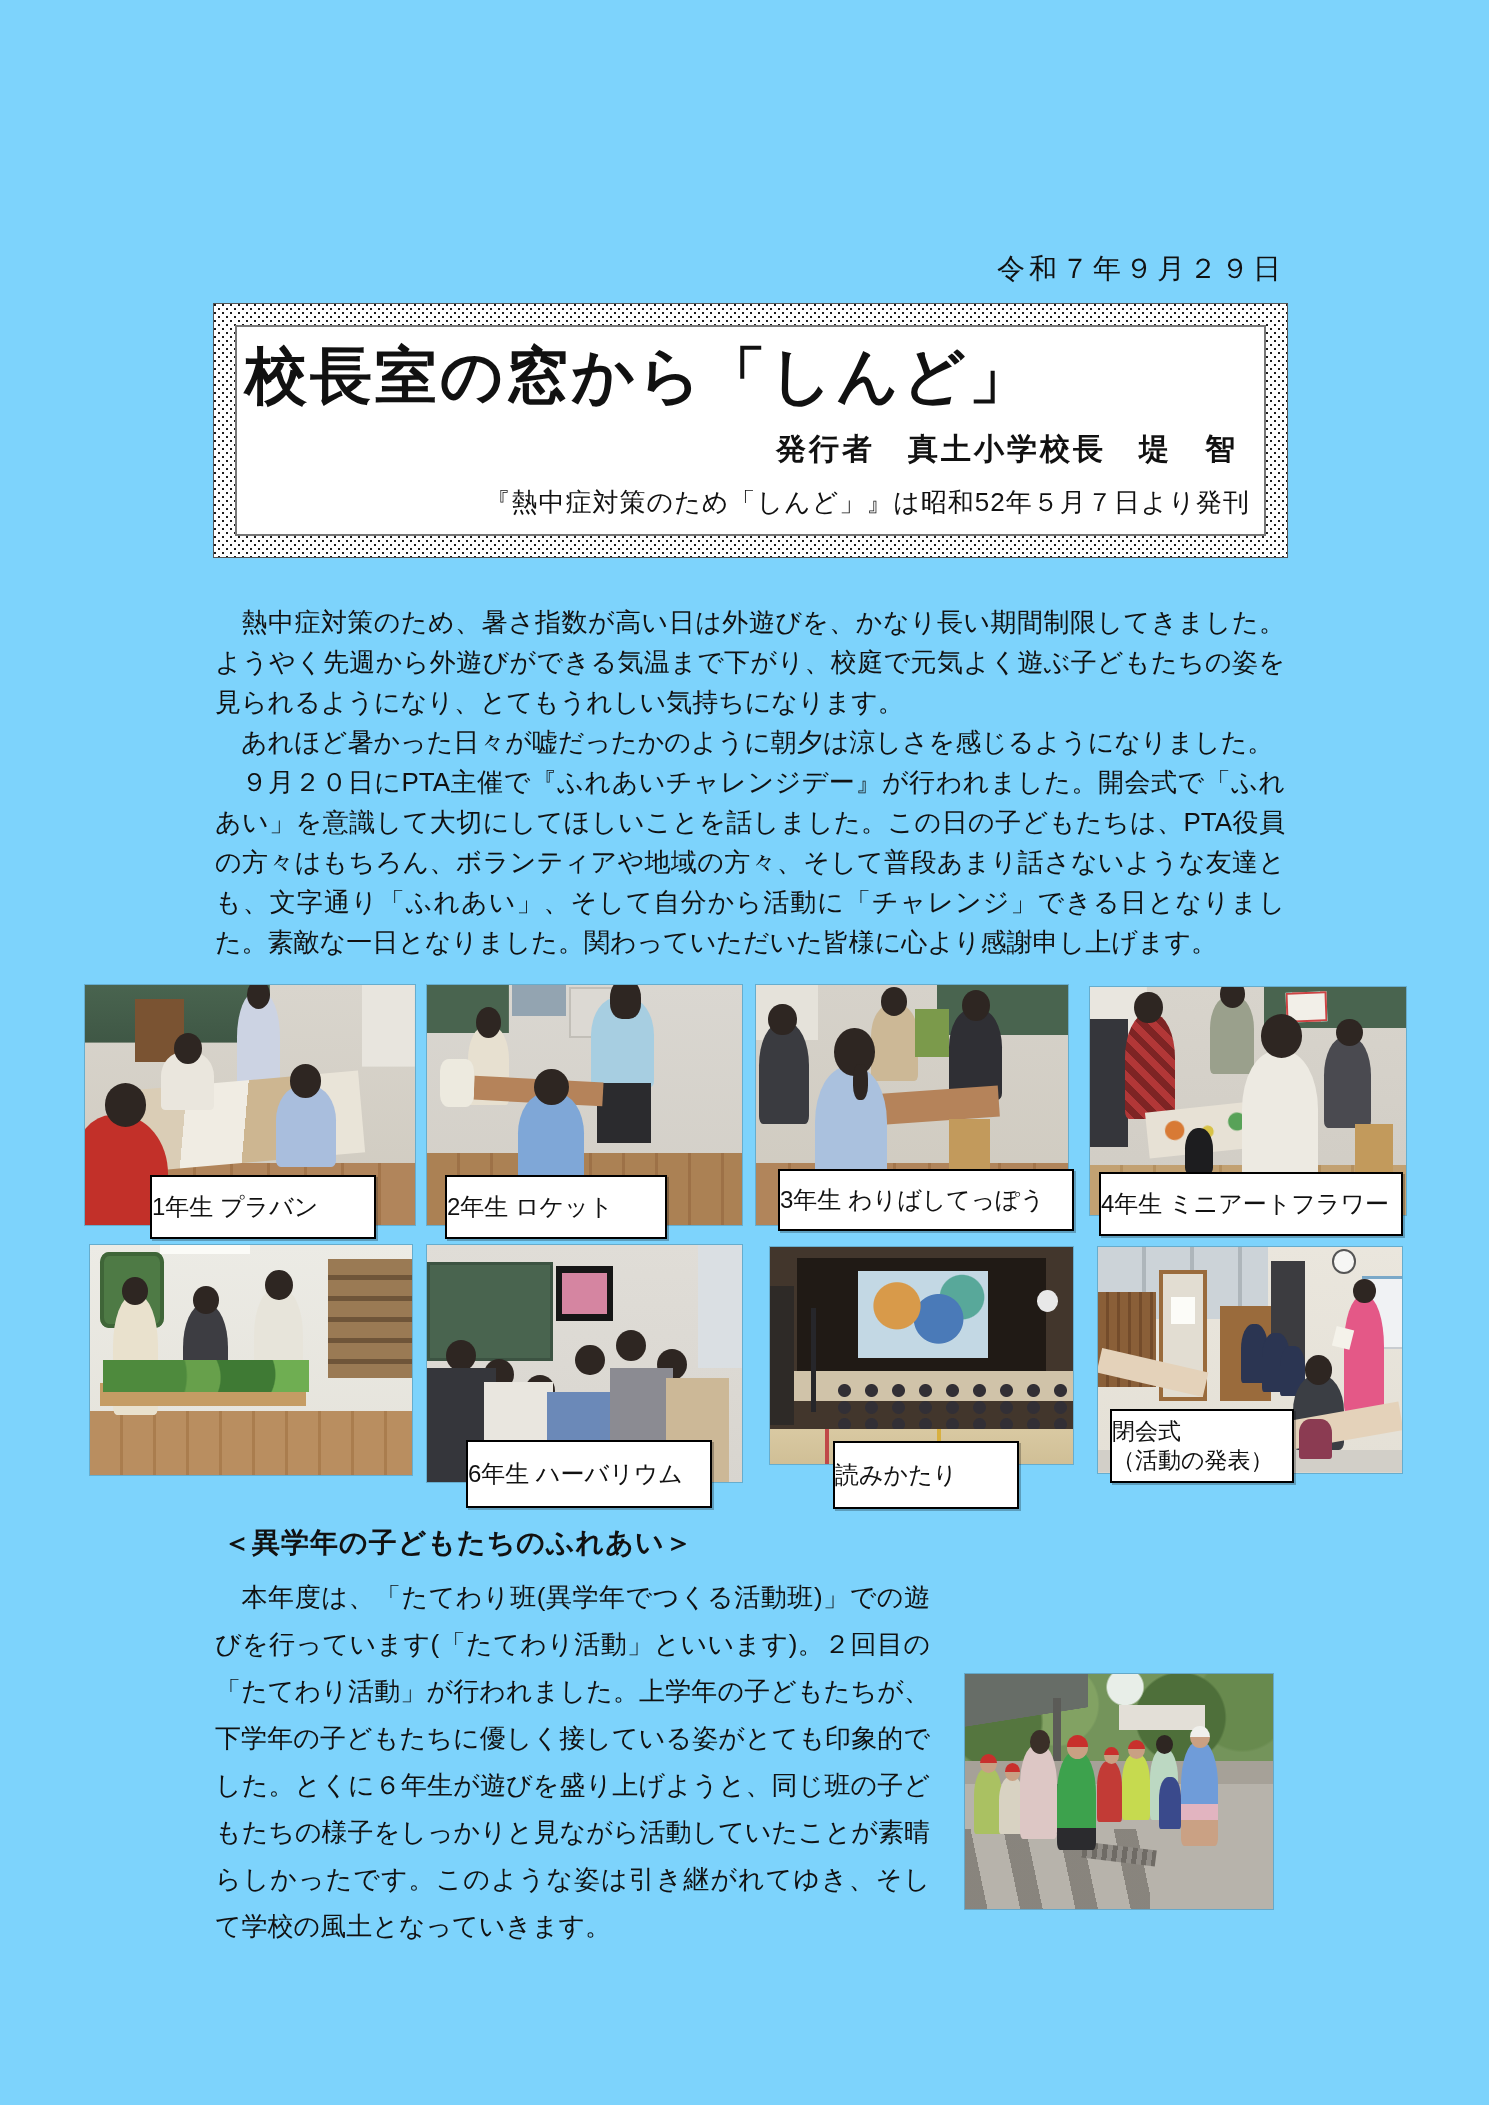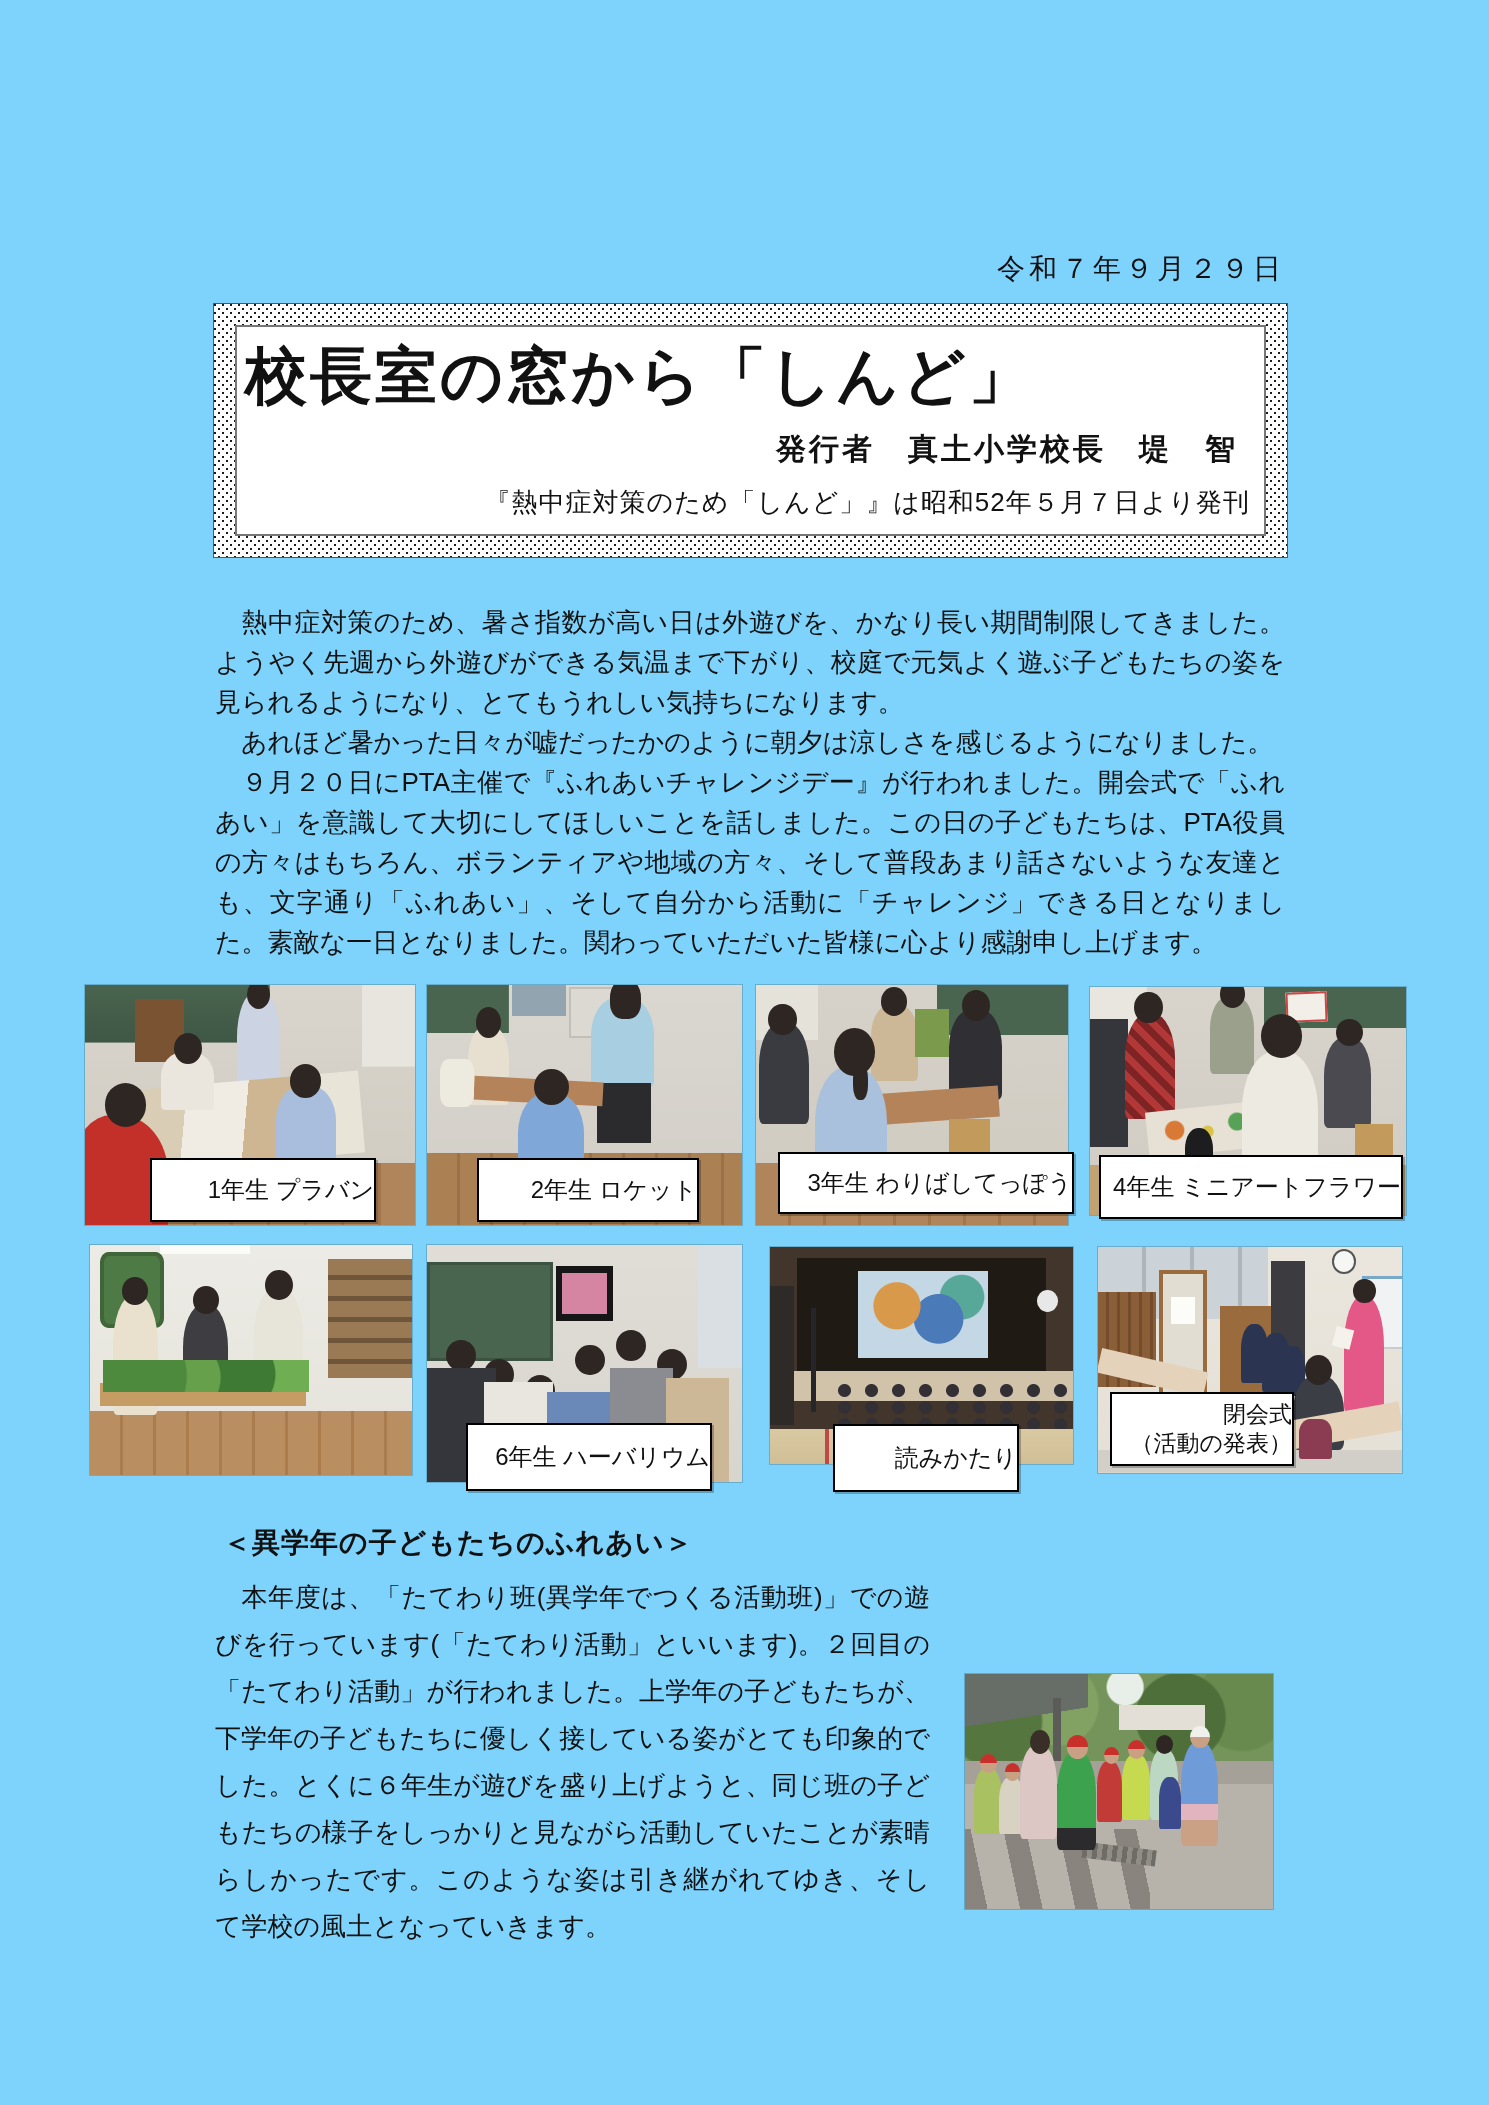--- a/index.html
+++ b/index.html
@@ -32,22 +32,22 @@
   .s2-head{margin:8px;font-size:28px;font-weight:bold;line-height:46px;letter-spacing:1px;}
   .s2-body{font-size:26px;line-height:47px;text-align:justify;}
   .s2-body p{margin:0;}
   .s2-float{float:right;width:355px;}
   .fig9{position:relative;width:308px;height:235px;margin:100px 12px 10px 35px;box-shadow:0 0 0 1px rgba(0,0,0,.2);}
 
   
   .fig{position:absolute;box-shadow:0 0 0 1px rgba(0,0,0,.18);}
   .scene{position:absolute;inset:0;overflow:hidden;background:#d8d4cc;}
   .cap{position:absolute;background:#fff;border:2px solid #000;display:flex;flex-direction:column;
-       align-items:flex-end;justify-content:center;text-align:center;font-size:24px;line-height:1.25;
-       white-space:nowrap;z-index:6;box-shadow:2px 2px 0 rgba(0,0,0,.25);}
+       align-items:flex-start;justify-content:center;text-align:center;font-size:24px;line-height:1.25;
+       white-space:nowrap;z-index:6;box-shadow:2px 2px 0 rgba(0,0,0,.25);margin-top:17px;}
 </style>
 </head>
 <body>
 
 <div id="page">
 
   <div class="issue-date">令和７年９月２９日</div>
 
   <div class="masthead">
     <div class="masthead-inner">
@@ -232,21 +232,21 @@
       <div class="hd" style="left:68%;top:48%;width:9%;height:13%;"></div>
       <div class="L" style="left:0;top:50%;width:36%;height:11%;background:#e4d2ba;transform:rotate(13deg);"></div>
       <div class="L" style="left:52%;top:74%;width:48%;height:13%;background:#e4d2ba;transform:rotate(-10deg);"></div>
       <div class="L" style="left:66%;top:76%;width:11%;height:18%;background:#8b3b52;border-radius:34% 34% 8% 8%;"></div>
     </div>
   </figure>
 
   <div class="cap" style="left:150px;top:1158px;width:222px;height:60px;">
       <span>1年生 プラバン</span>
     </div>
-  <div class="cap" style="left:477px;top:1158px;width:218px;height:60px;">
+  <div class="cap" style="left:445px;top:1158px;width:218px;height:60px;">
       <span>2年生 ロケット</span>
     </div>
   <div class="cap" style="left:778px;top:1152px;width:292px;height:58px;">
       <span>3年生 わりばしてっぽう</span>
     </div>
   <div class="cap" style="left:1099px;top:1155px;width:300px;height:60px;">
       <span>4年生 ミニアートフラワー</span>
     </div>
   <div class="cap" style="left:466px;top:1423px;width:242px;height:64px;">
       <span>6年生 ハーバリウム</span>

